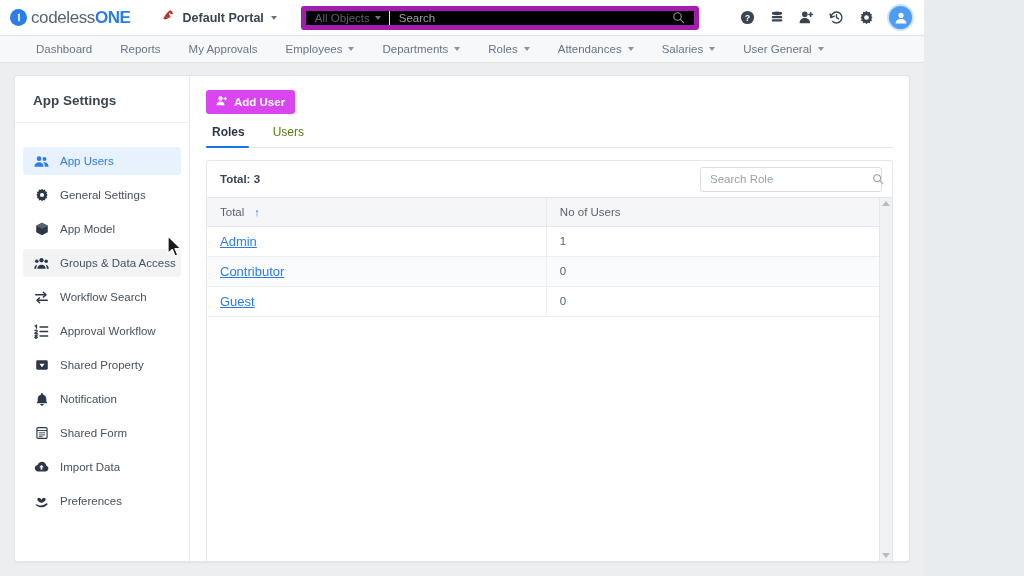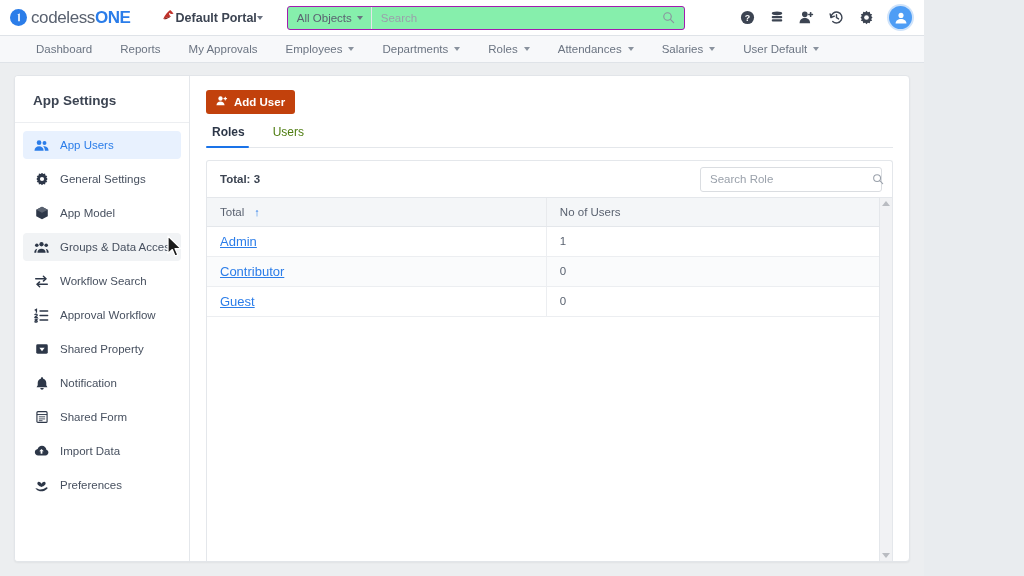--- a/index.html
+++ b/index.html
@@ -29,28 +29,28 @@
   .logo-mark {
     width: 17px; height: 17px; border-radius: 50%;
     background: #2b7de9;
     display: flex; align-items: center; justify-content: center;
     color: #fff; font-size: 12px; font-weight: bold; line-height: 1;
   }
   .logo-text { font-size: 17px; letter-spacing: -0.4px; font-weight: 500; }
   .logo-text .a { color: #5a6270; }
   .logo-text .b { color: #2b7de9; font-weight: 700; }
 
-  .portal { display: flex; align-items: center; margin-left: 30px; }
+  .portal { display: flex; align-items: center; gap: 7px; margin-left: 30px; }
   .portal-label { font-size: 12.5px; font-weight: bold; color: #3c4452; }
 
   .globalsearch {
     margin-left: 24px;
     width: 398px; height: 24px;
-    border: 1px solid #a21caf; border-radius: 3px;
-    background: #86efac;
+    border: 5px solid #a21caf; border-radius: 3px;
+    background: #000000;
     display: flex; align-items: center;
   }
   .gs-select {
     display: flex; align-items: center; gap: 5px;
     padding: 0 8px 0 9px; height: 100%;
     border-right: 1px solid #e3e6e9;
     font-size: 11.5px; color: #5a6270; white-space: nowrap;
   }
   .caret {
     width: 0; height: 0;
@@ -112,29 +112,29 @@
     border-bottom: 1px solid #eceef1;
   }
   .sidenav { padding: 8px 8px 0 8px; }
   .sideitem {
     display: flex; align-items: center; gap: 11px;
     height: 28px; padding-left: 11px; margin-bottom: 6px;
     border-radius: 4px;
     font-size: 11.5px; color: #47505f; white-space: nowrap;
   }
   .sideitem .si-ico { width: 15px; display: flex; align-items: center; justify-content: center; color: #2d3748; }
-  .sideitem.active { background: #e8f1fe; color: #2b7de9; }
+  .sideitem.active { background: #e8f1fe; color: #2b7de9; margin-top: 16px; }
   .sideitem.active .si-ico { color: #2b7de9; }
   .sideitem.hover { background: #f1f3f5; }
 
   
   .main { flex: 1; display: flex; flex-direction: column; padding: 14px 16px 0 16px; min-width: 0; }
   .btn-add {
     align-self: flex-start;
-    background: #c2410c; color: #fff;
+    background: #d946ef; color: #fff;
     border: 0; border-radius: 3px;
     height: 24px; padding: 0 10px;
     display: flex; align-items: center; gap: 6px;
     font-size: 11.5px; font-weight: bold;
     font-family: inherit; cursor: pointer;
   }
   .tabs {
     display: flex; gap: 0; margin-top: 11px;
     border-bottom: 1px solid #e4e7eb;
   }
@@ -328,21 +328,21 @@
       </div>
       <div class="navitem">
         <span>Attendances</span>
         <span class="caret"></span>
       </div>
       <div class="navitem">
         <span>Salaries</span>
         <span class="caret"></span>
       </div>
       <div class="navitem">
-        <span>User Default</span>
+        <span>User General</span>
         <span class="caret"></span>
       </div>
     </div>
 
   <div class="body-wrap">
     <div class="card">
 
       <div class="sidebar">
         <div class="sidebar-title">App Settings</div>
         <div class="sidenav" id="sidenav">

